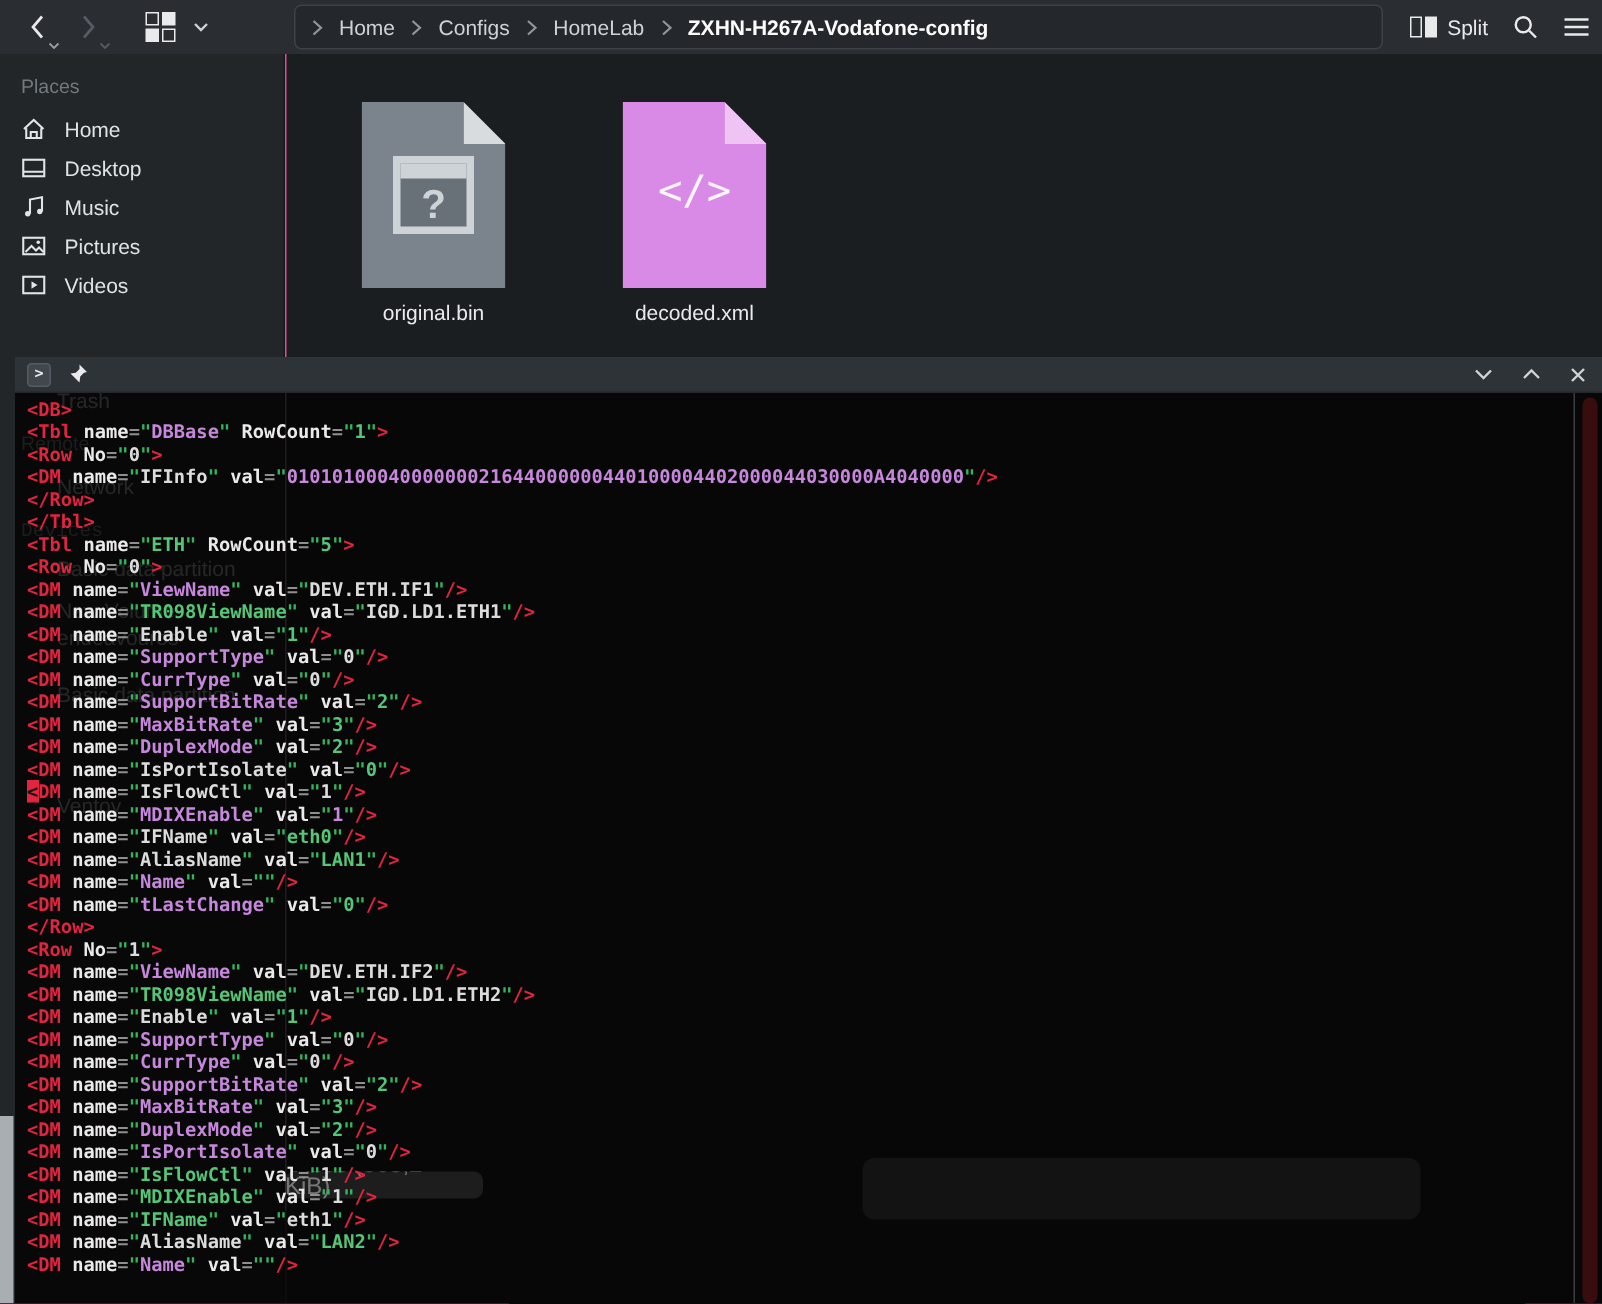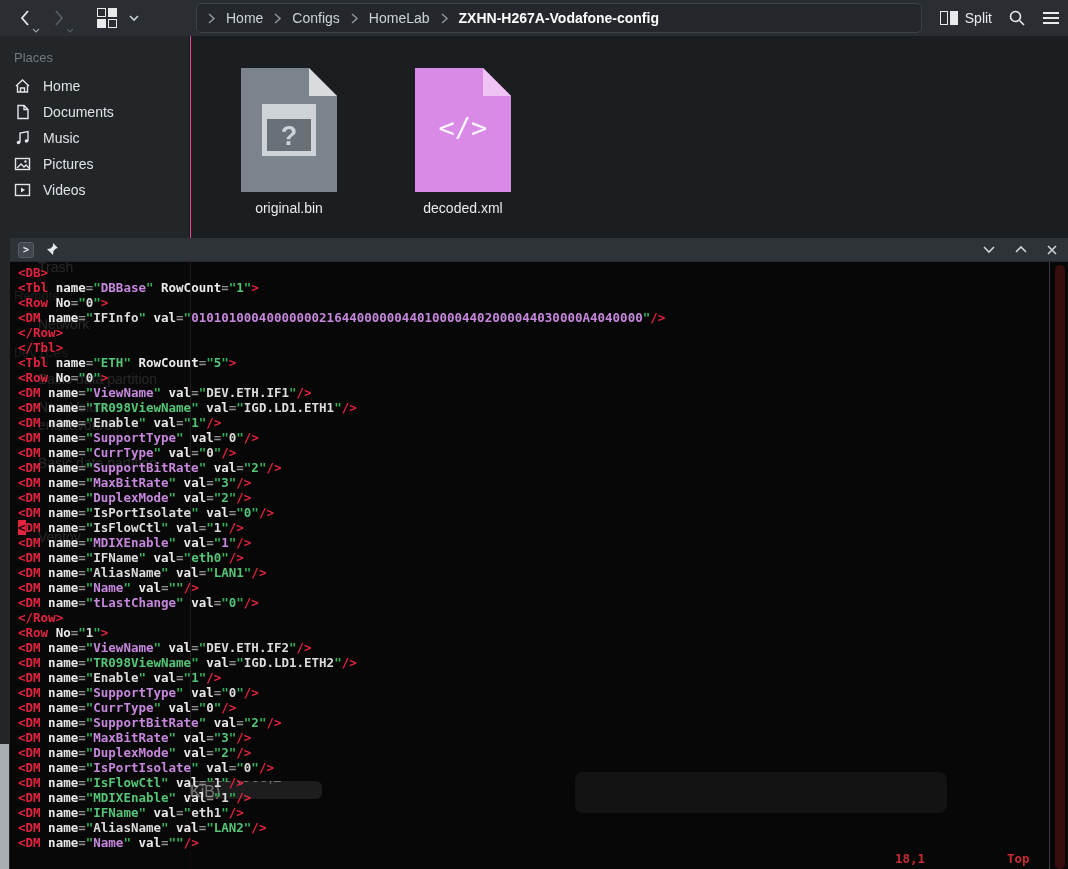--- a/index.html
+++ b/index.html
@@ -201,24 +201,25 @@
       <span>
           <svg width="17" height="16" viewBox="0 0 17 16">
             <path d="M2 8l6.5-6L15 8M3.5 7.5V14h10V7.5M6.5 14v-4h4v4" stroke="#e2e5e8" stroke-width="1.4" fill="none"></path>
           </svg>
         </span>
       <span>Home</span>
     </div>
     <div class="place-item">
       <span>
           <svg width="17" height="16" viewBox="0 0 17 16">
-            <path d="M4 1.5h6l4 4V14.5H4zM10 1.5v4h4" stroke="#e2e5e8" stroke-width="1.4" fill="none"></path>
-          </svg>
-        </span>
-      <span>Documents</span>
+            <rect x="1.5" y="2.5" width="14" height="11" stroke="#e2e5e8" stroke-width="1.4" fill="none"></rect>
+            <path d="M2 10.5h13" stroke="#e2e5e8" stroke-width="1.4"></path>
+          </svg>
+        </span>
+      <span>Desktop</span>
     </div>
     <div class="place-item">
       <span>
           <svg width="17" height="16" viewBox="0 0 17 16">
             <path d="M6 12.5V3l8-1.5V11" stroke="#e2e5e8" stroke-width="1.4" fill="none"></path>
             <circle cx="4.5" cy="12.5" r="1.8" fill="#e2e5e8"></circle>
             <circle cx="12.5" cy="11" r="1.8" fill="#e2e5e8"></circle>
           </svg>
         </span>
       <span>Music</span>
@@ -309,22 +310,18 @@
       <div class="ghost" style="left:28px; top:194px;">Basic data partition</div>
       <div class="ghost" style="left:28px; top:268px;">Ventoy</div>
       <div class="ghost-vline"></div>
       <div class="ghost-pill">
         <span>2 files (368,2 KiB)</span>
       </div>
       <div class="ghost-tip"></div>
 
       <div class="term-lines" id="term-lines"><div class="tl"><span class="c-tag">&lt;DB&gt;</span></div><div class="tl"><span class="c-tag">&lt;Tbl</span><span class="c-attr"> name</span><span class="c-eq">=</span><span class="c-q">"</span><span class="c-vp">DBBase</span><span class="c-q">"</span><span class="c-attr"> RowCount</span><span class="c-eq">=</span><span class="c-q">"</span><span class="c-vg">1</span><span class="c-q">"</span><span class="c-tag">&gt;</span></div><div class="tl"><span class="c-tag">&lt;Row</span><span class="c-attr"> No</span><span class="c-eq">=</span><span class="c-q">"</span><span class="c-vw">0</span><span class="c-q">"</span><span class="c-tag">&gt;</span></div><div class="tl"><span class="c-tag">&lt;DM</span><span class="c-attr"> name</span><span class="c-eq">=</span><span class="c-q">"</span><span class="c-vw">IFInfo</span><span class="c-q">"</span><span class="c-attr"> val</span><span class="c-eq">=</span><span class="c-q">"</span><span class="c-vp">0101010004000000021644000000440100004402000044030000A4040000</span><span class="c-q">"</span><span class="c-tag">/&gt;</span></div><div class="tl"><span class="c-tag">&lt;/Row&gt;</span></div><div class="tl"><span class="c-tag">&lt;/Tbl&gt;</span></div><div class="tl"><span class="c-tag">&lt;Tbl</span><span class="c-attr"> name</span><span class="c-eq">=</span><span class="c-q">"</span><span class="c-vg">ETH</span><span class="c-q">"</span><span class="c-attr"> RowCount</span><span class="c-eq">=</span><span class="c-q">"</span><span class="c-vg">5</span><span class="c-q">"</span><span class="c-tag">&gt;</span></div><div class="tl"><span class="c-tag">&lt;Row</span><span class="c-attr"> No</span><span class="c-eq">=</span><span class="c-q">"</span><span class="c-vw">0</span><span class="c-q">"</span><span class="c-tag">&gt;</span></div><div class="tl"><span class="c-tag">&lt;DM</span><span class="c-attr"> name</span><span class="c-eq">=</span><span class="c-q">"</span><span class="c-vp">ViewName</span><span class="c-q">"</span><span class="c-attr"> val</span><span class="c-eq">=</span><span class="c-q">"</span><span class="c-vw">DEV.ETH.IF1</span><span class="c-q">"</span><span class="c-tag">/&gt;</span></div><div class="tl"><span class="c-tag">&lt;DM</span><span class="c-attr"> name</span><span class="c-eq">=</span><span class="c-q">"</span><span class="c-vg">TR098ViewName</span><span class="c-q">"</span><span class="c-attr"> val</span><span class="c-eq">=</span><span class="c-q">"</span><span class="c-vw">IGD.LD1.ETH1</span><span class="c-q">"</span><span class="c-tag">/&gt;</span></div><div class="tl"><span class="c-tag">&lt;DM</span><span class="c-attr"> name</span><span class="c-eq">=</span><span class="c-q">"</span><span class="c-vw">Enable</span><span class="c-q">"</span><span class="c-attr"> val</span><span class="c-eq">=</span><span class="c-q">"</span><span class="c-vg">1</span><span class="c-q">"</span><span class="c-tag">/&gt;</span></div><div class="tl"><span class="c-tag">&lt;DM</span><span class="c-attr"> name</span><span class="c-eq">=</span><span class="c-q">"</span><span class="c-vp">SupportType</span><span class="c-q">"</span><span class="c-attr"> val</span><span class="c-eq">=</span><span class="c-q">"</span><span class="c-vw">0</span><span class="c-q">"</span><span class="c-tag">/&gt;</span></div><div class="tl"><span class="c-tag">&lt;DM</span><span class="c-attr"> name</span><span class="c-eq">=</span><span class="c-q">"</span><span class="c-vp">CurrType</span><span class="c-q">"</span><span class="c-attr"> val</span><span class="c-eq">=</span><span class="c-q">"</span><span class="c-vw">0</span><span class="c-q">"</span><span class="c-tag">/&gt;</span></div><div class="tl"><span class="c-tag">&lt;DM</span><span class="c-attr"> name</span><span class="c-eq">=</span><span class="c-q">"</span><span class="c-vp">SupportBitRate</span><span class="c-q">"</span><span class="c-attr"> val</span><span class="c-eq">=</span><span class="c-q">"</span><span class="c-vg">2</span><span class="c-q">"</span><span class="c-tag">/&gt;</span></div><div class="tl"><span class="c-tag">&lt;DM</span><span class="c-attr"> name</span><span class="c-eq">=</span><span class="c-q">"</span><span class="c-vp">MaxBitRate</span><span class="c-q">"</span><span class="c-attr"> val</span><span class="c-eq">=</span><span class="c-q">"</span><span class="c-vg">3</span><span class="c-q">"</span><span class="c-tag">/&gt;</span></div><div class="tl"><span class="c-tag">&lt;DM</span><span class="c-attr"> name</span><span class="c-eq">=</span><span class="c-q">"</span><span class="c-vp">DuplexMode</span><span class="c-q">"</span><span class="c-attr"> val</span><span class="c-eq">=</span><span class="c-q">"</span><span class="c-vg">2</span><span class="c-q">"</span><span class="c-tag">/&gt;</span></div><div class="tl"><span class="c-tag">&lt;DM</span><span class="c-attr"> name</span><span class="c-eq">=</span><span class="c-q">"</span><span class="c-vw">IsPortIsolate</span><span class="c-q">"</span><span class="c-attr"> val</span><span class="c-eq">=</span><span class="c-q">"</span><span class="c-vg">0</span><span class="c-q">"</span><span class="c-tag">/&gt;</span></div><div class="tl"><span class="c-cur">&lt;</span><span class="c-tag">DM</span><span class="c-attr"> name</span><span class="c-eq">=</span><span class="c-q">"</span><span class="c-vw">IsFlowCtl</span><span class="c-q">"</span><span class="c-attr"> val</span><span class="c-eq">=</span><span class="c-q">"</span><span class="c-vw">1</span><span class="c-q">"</span><span class="c-tag">/&gt;</span></div><div class="tl"><span class="c-tag">&lt;DM</span><span class="c-attr"> name</span><span class="c-eq">=</span><span class="c-q">"</span><span class="c-vp">MDIXEnable</span><span class="c-q">"</span><span class="c-attr"> val</span><span class="c-eq">=</span><span class="c-q">"</span><span class="c-vp">1</span><span class="c-q">"</span><span class="c-tag">/&gt;</span></div><div class="tl"><span class="c-tag">&lt;DM</span><span class="c-attr"> name</span><span class="c-eq">=</span><span class="c-q">"</span><span class="c-vw">IFName</span><span class="c-q">"</span><span class="c-attr"> val</span><span class="c-eq">=</span><span class="c-q">"</span><span class="c-vg">eth0</span><span class="c-q">"</span><span class="c-tag">/&gt;</span></div><div class="tl"><span class="c-tag">&lt;DM</span><span class="c-attr"> name</span><span class="c-eq">=</span><span class="c-q">"</span><span class="c-vw">AliasName</span><span class="c-q">"</span><span class="c-attr"> val</span><span class="c-eq">=</span><span class="c-q">"</span><span class="c-vg">LAN1</span><span class="c-q">"</span><span class="c-tag">/&gt;</span></div><div class="tl"><span class="c-tag">&lt;DM</span><span class="c-attr"> name</span><span class="c-eq">=</span><span class="c-q">"</span><span class="c-vp">Name</span><span class="c-q">"</span><span class="c-attr"> val</span><span class="c-eq">=</span><span class="c-q">""</span><span class="c-tag">/&gt;</span></div><div class="tl"><span class="c-tag">&lt;DM</span><span class="c-attr"> name</span><span class="c-eq">=</span><span class="c-q">"</span><span class="c-vp">tLastChange</span><span class="c-q">"</span><span class="c-attr"> val</span><span class="c-eq">=</span><span class="c-q">"</span><span class="c-vg">0</span><span class="c-q">"</span><span class="c-tag">/&gt;</span></div><div class="tl"><span class="c-tag">&lt;/Row&gt;</span></div><div class="tl"><span class="c-tag">&lt;Row</span><span class="c-attr"> No</span><span class="c-eq">=</span><span class="c-q">"</span><span class="c-vw">1</span><span class="c-q">"</span><span class="c-tag">&gt;</span></div><div class="tl"><span class="c-tag">&lt;DM</span><span class="c-attr"> name</span><span class="c-eq">=</span><span class="c-q">"</span><span class="c-vp">ViewName</span><span class="c-q">"</span><span class="c-attr"> val</span><span class="c-eq">=</span><span class="c-q">"</span><span class="c-vw">DEV.ETH.IF2</span><span class="c-q">"</span><span class="c-tag">/&gt;</span></div><div class="tl"><span class="c-tag">&lt;DM</span><span class="c-attr"> name</span><span class="c-eq">=</span><span class="c-q">"</span><span class="c-vg">TR098ViewName</span><span class="c-q">"</span><span class="c-attr"> val</span><span class="c-eq">=</span><span class="c-q">"</span><span class="c-vw">IGD.LD1.ETH2</span><span class="c-q">"</span><span class="c-tag">/&gt;</span></div><div class="tl"><span class="c-tag">&lt;DM</span><span class="c-attr"> name</span><span class="c-eq">=</span><span class="c-q">"</span><span class="c-vw">Enable</span><span class="c-q">"</span><span class="c-attr"> val</span><span class="c-eq">=</span><span class="c-q">"</span><span class="c-vg">1</span><span class="c-q">"</span><span class="c-tag">/&gt;</span></div><div class="tl"><span class="c-tag">&lt;DM</span><span class="c-attr"> name</span><span class="c-eq">=</span><span class="c-q">"</span><span class="c-vp">SupportType</span><span class="c-q">"</span><span class="c-attr"> val</span><span class="c-eq">=</span><span class="c-q">"</span><span class="c-vw">0</span><span class="c-q">"</span><span class="c-tag">/&gt;</span></div><div class="tl"><span class="c-tag">&lt;DM</span><span class="c-attr"> name</span><span class="c-eq">=</span><span class="c-q">"</span><span class="c-vp">CurrType</span><span class="c-q">"</span><span class="c-attr"> val</span><span class="c-eq">=</span><span class="c-q">"</span><span class="c-vw">0</span><span class="c-q">"</span><span class="c-tag">/&gt;</span></div><div class="tl"><span class="c-tag">&lt;DM</span><span class="c-attr"> name</span><span class="c-eq">=</span><span class="c-q">"</span><span class="c-vp">SupportBitRate</span><span class="c-q">"</span><span class="c-attr"> val</span><span class="c-eq">=</span><span class="c-q">"</span><span class="c-vg">2</span><span class="c-q">"</span><span class="c-tag">/&gt;</span></div><div class="tl"><span class="c-tag">&lt;DM</span><span class="c-attr"> name</span><span class="c-eq">=</span><span class="c-q">"</span><span class="c-vp">MaxBitRate</span><span class="c-q">"</span><span class="c-attr"> val</span><span class="c-eq">=</span><span class="c-q">"</span><span class="c-vg">3</span><span class="c-q">"</span><span class="c-tag">/&gt;</span></div><div class="tl"><span class="c-tag">&lt;DM</span><span class="c-attr"> name</span><span class="c-eq">=</span><span class="c-q">"</span><span class="c-vp">DuplexMode</span><span class="c-q">"</span><span class="c-attr"> val</span><span class="c-eq">=</span><span class="c-q">"</span><span class="c-vg">2</span><span class="c-q">"</span><span class="c-tag">/&gt;</span></div><div class="tl"><span class="c-tag">&lt;DM</span><span class="c-attr"> name</span><span class="c-eq">=</span><span class="c-q">"</span><span class="c-vp">IsPortIsolate</span><span class="c-q">"</span><span class="c-attr"> val</span><span class="c-eq">=</span><span class="c-q">"</span><span class="c-vw">0</span><span class="c-q">"</span><span class="c-tag">/&gt;</span></div><div class="tl"><span class="c-tag">&lt;DM</span><span class="c-attr"> name</span><span class="c-eq">=</span><span class="c-q">"</span><span class="c-vg">IsFlowCtl</span><span class="c-q">"</span><span class="c-attr"> val</span><span class="c-eq">=</span><span class="c-q">"</span><span class="c-vw">1</span><span class="c-q">"</span><span class="c-tag">/&gt;</span></div><div class="tl"><span class="c-tag">&lt;DM</span><span class="c-attr"> name</span><span class="c-eq">=</span><span class="c-q">"</span><span class="c-vg">MDIXEnable</span><span class="c-q">"</span><span class="c-attr"> val</span><span class="c-eq">=</span><span class="c-q">"</span><span class="c-vw">1</span><span class="c-q">"</span><span class="c-tag">/&gt;</span></div><div class="tl"><span class="c-tag">&lt;DM</span><span class="c-attr"> name</span><span class="c-eq">=</span><span class="c-q">"</span><span class="c-vg">IFName</span><span class="c-q">"</span><span class="c-attr"> val</span><span class="c-eq">=</span><span class="c-q">"</span><span class="c-vw">eth1</span><span class="c-q">"</span><span class="c-tag">/&gt;</span></div><div class="tl"><span class="c-tag">&lt;DM</span><span class="c-attr"> name</span><span class="c-eq">=</span><span class="c-q">"</span><span class="c-vw">AliasName</span><span class="c-q">"</span><span class="c-attr"> val</span><span class="c-eq">=</span><span class="c-q">"</span><span class="c-vg">LAN2</span><span class="c-q">"</span><span class="c-tag">/&gt;</span></div><div class="tl"><span class="c-tag">&lt;DM</span><span class="c-attr"> name</span><span class="c-eq">=</span><span class="c-q">"</span><span class="c-vp">Name</span><span class="c-q">"</span><span class="c-attr"> val</span><span class="c-eq">=</span><span class="c-q">""</span><span class="c-tag">/&gt;</span></div></div>
 
-      <div class="ruler">
-        <span class="pos">18,1</span>
-        <span class="top">Top</span>
-      </div>
       <div class="term-edge"></div>
       <div class="term-scroll"></div>
     </div>
   </div>
 
 </div>
 
 </body></html>

